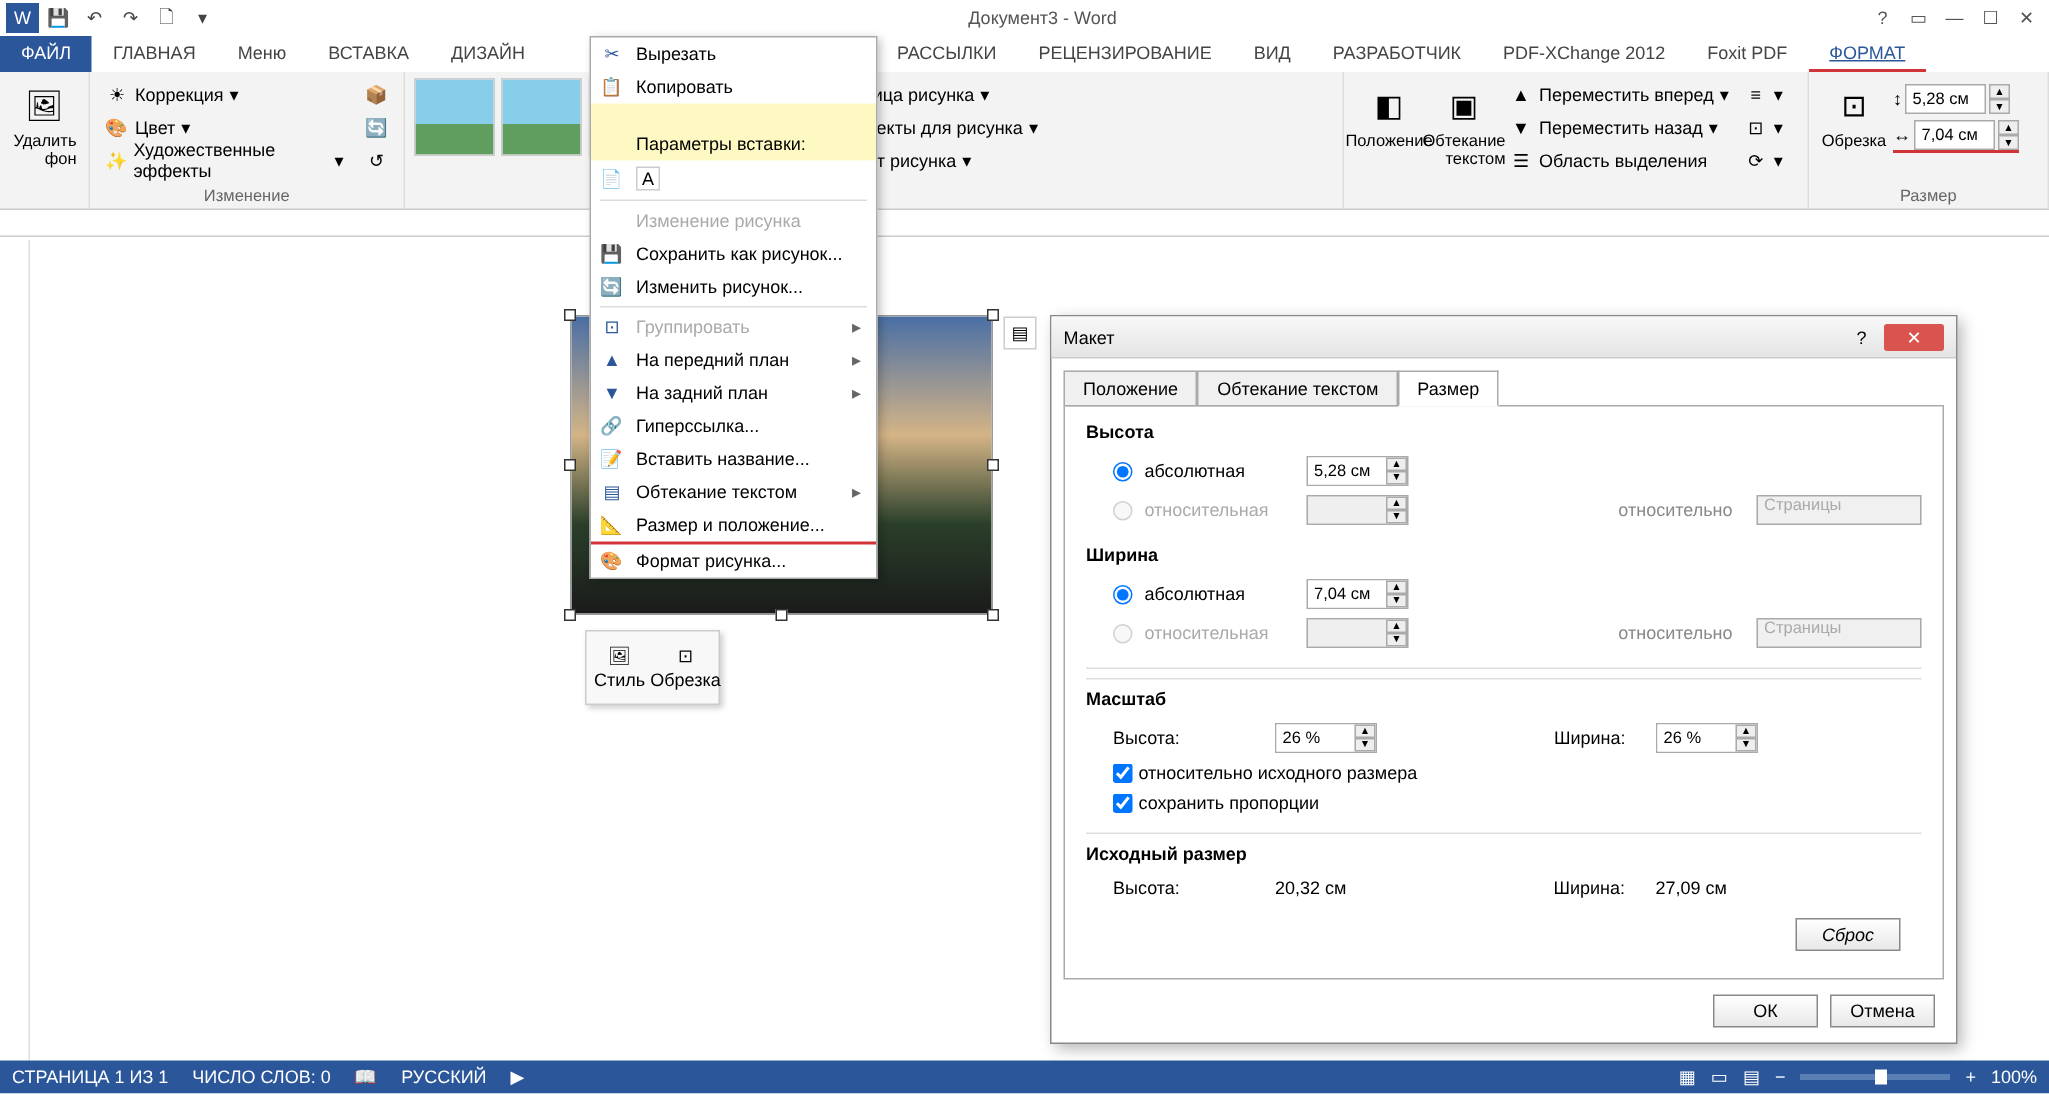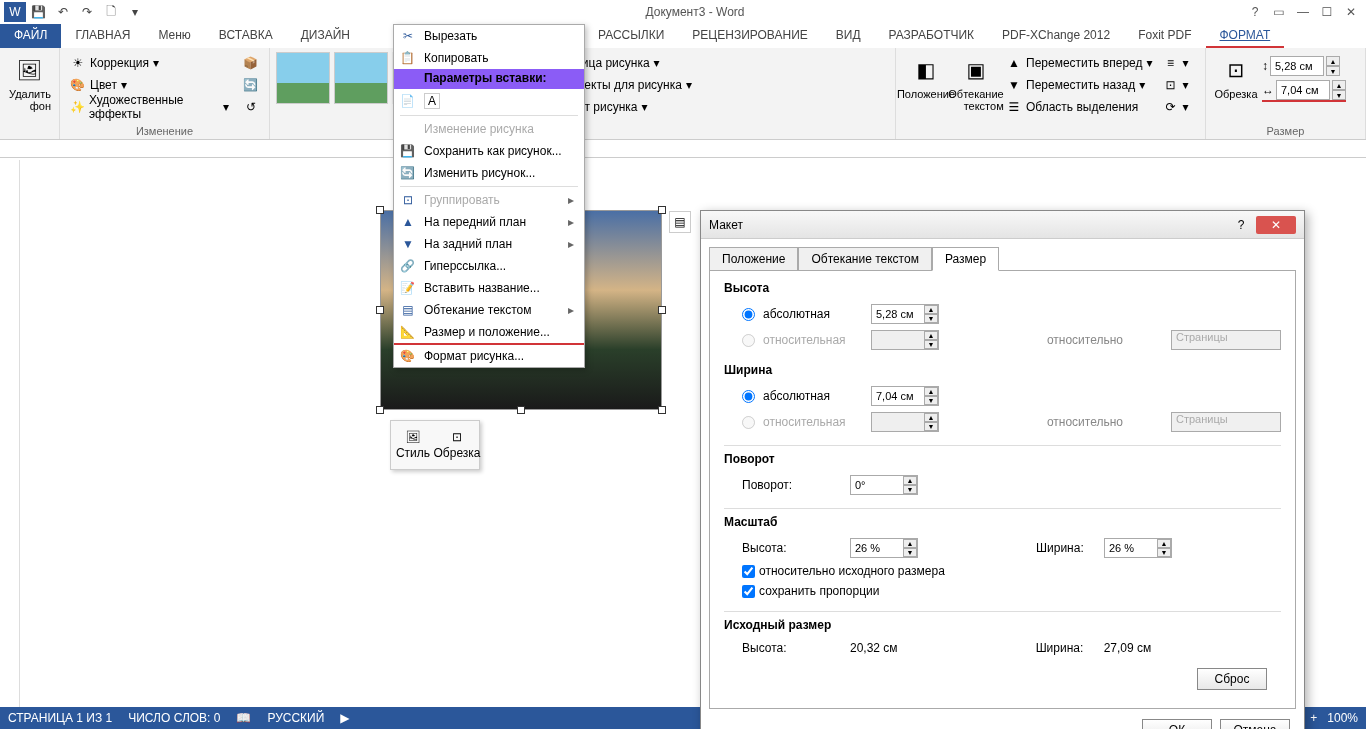--- a/index.html
+++ b/index.html
@@ -55,21 +55,21 @@
 
 .mini-tb { position: absolute; left: 370px; top: 260px; display: flex; border: 1px solid #ccc; background: #f8f8f8; box-shadow: 2px 2px 4px rgba(0,0,0,.2); }
 .mini-tb .mbtn { width: 44px; height: 48px; display: flex; flex-direction: column; align-items: center; justify-content: center; gap: 2px; cursor: pointer; font-size:10px;}
 
 
 .ctx { position: absolute; left: 393px; top: 24px; width: 192px; background: #fff; border: 1px solid #aaa; box-shadow: 2px 2px 6px rgba(0,0,0,.25); z-index: 100; }
 .ctx-item { display: flex; align-items: center; padding: 4px 10px 4px 6px; gap: 8px; cursor: pointer; }
 .ctx-item.disabled { color: #aaa; cursor: default; }
 .ctx-item .ci { width: 16px; text-align: center; color: #2b579a; }
 .ctx-item .arr { margin-left: auto; color: #666; }
-.ctx .header { background: #8b5cf6; font-weight: bold; cursor: default; padding: 2px 10px 4px 30px; }
+.ctx .header { background: #fef9c3; font-weight: normal; cursor: default; padding: 20px 10px 4px 30px; }
 .ctx .sep { height: 1px; background: #ddd; margin: 2px 6px; }
 .ctx .redline { border-bottom: 2px solid #d13438; }
 
 
 .dlg { position: absolute; left: 700px; top: 210px; width: 605px; background: #fff; border: 1px solid #888; box-shadow: 3px 3px 10px rgba(0,0,0,.3); z-index: 200; }
 .dlg-title { height: 28px; background: linear-gradient(#f8f8f8,#e4e4e4); border-bottom: 1px solid #ccc; display: flex; align-items: center; padding: 0 8px; }
 .dlg-title .t { flex: 1; }
 .dlg-title .dbtn { width: 22px; height: 18px; display: flex; align-items: center; justify-content: center; margin-left: 4px; cursor: pointer; }
 .dlg-title .close { background: #d9534f; color: #fff; border-radius: 2px; width: 40px; }
 .dlg-tabs { display: flex; padding: 8px 8px 0; gap: 0; }
@@ -77,21 +77,21 @@
 .dlg-tab.active { background: #fff; border-bottom: 1px solid #fff; }
 .dlg-body { padding: 10px 14px; border: 1px solid #aaa; margin: 0 8px; }
 .dlg-section { margin-bottom: 10px; }
 .dlg-section h4 { font-size: 12px; font-weight: bold; margin-bottom: 6px; }
 .dlg-row { display: flex; align-items: center; gap: 8px; padding: 3px 0 3px 18px; }
 .dlg-row label { min-width: 100px; }
 .dlg-row .num { width: 68px; height: 20px; border: 1px solid #aaa; display: flex; }
 .dlg-row .num input { border: none; width: 52px; padding: 0 4px; font-size: 11px; }
 .dlg-row .num .sp { display: flex; flex-direction: column; }
 .dlg-row .num .sp button { width: 14px; height: 10px; font-size: 7px; border: 1px solid #aaa; background: #eee; cursor: pointer; }
-.dlg-row .sel { width: 110px; height: 20px; border: 1px solid #aaa; padding: 0 4px; font-size: 11px; background: #fff; margin-left: 32px; }
+.dlg-row .sel { width: 110px; height: 20px; border: 1px solid #aaa; padding: 0 4px; font-size: 11px; background: #fff; }
 .dlg-row .sel.disabled { background: #f0f0f0; color: #aaa; }
 .dlg-row .rel-lbl { margin-left: auto; margin-right: 8px; color: #888; }
 .dlg-row.second { justify-content: flex-start; }
 .dlg-row .chk { display: flex; align-items: center; gap: 4px; }
 .dlg-sep { height: 1px; background: #ddd; margin: 6px 0; }
 .dlg-footer { display: flex; justify-content: flex-end; gap: 8px; padding: 10px 14px; }
 .dlg-footer button { min-width: 70px; height: 22px; border: 1px solid #888; background: linear-gradient(#fff,#e8e8e8); cursor: pointer; font-size:12px;}
 .dlg-reset { margin: 8px 14px; display:flex; justify-content:flex-end;}
 
 
@@ -395,33 +395,20 @@
             <div class="sp">
               <button>▲</button>
               <button>▼</button>
             </div>
           </div>
         <span class="rel-lbl">относительно</span>
         <div class="sel disabled">Страницы</div>
       </div>
     </div>
     <div class="dlg-sep"></div>
-    <div class="dlg-section">
-      <h4>Поворот</h4>
-      <div class="dlg-row">
-        <label>Поворот:</label>
-        <div class="num">
-            <input value="0°" style="">
-            <div class="sp">
-              <button>▲</button>
-              <button>▼</button>
-            </div>
-          </div>
-      </div>
-    </div>
     <div class="dlg-sep"></div>
     <div class="dlg-section">
       <h4>Масштаб</h4>
       <div class="dlg-row second">
         <label>Высота:</label>
         <div class="num">
             <input value="26 %" style="">
             <div class="sp">
               <button>▲</button>
               <button>▼</button>
@@ -453,21 +440,21 @@
     <div class="dlg-section">
       <h4>Исходный размер</h4>
       <div class="dlg-row second">
         <label>Высота:</label>
         <span>20,32 см</span>
         <label style="margin-left:130px;min-width:60px;">Ширина:</label>
         <span>27,09 см</span>
       </div>
     </div>
     <div class="dlg-reset">
-        <button style="min-width:70px;height:22px;border:1px solid #888;background:linear-gradient(#fff,#e8e8e8);">Сброс</button>
+        <button style="min-width:70px;height:22px;border:1px solid #888;background:linear-gradient(#fff,#e8e8e8);font-style:italic;">Сброс</button>
       </div>
   </div>
   <div class="dlg-footer">
     <button>ОК</button>
     <button>Отмена</button>
   </div>
 </div>
 
 <div class="statusbar">
   <span>СТРАНИЦА 1 ИЗ 1</span>

